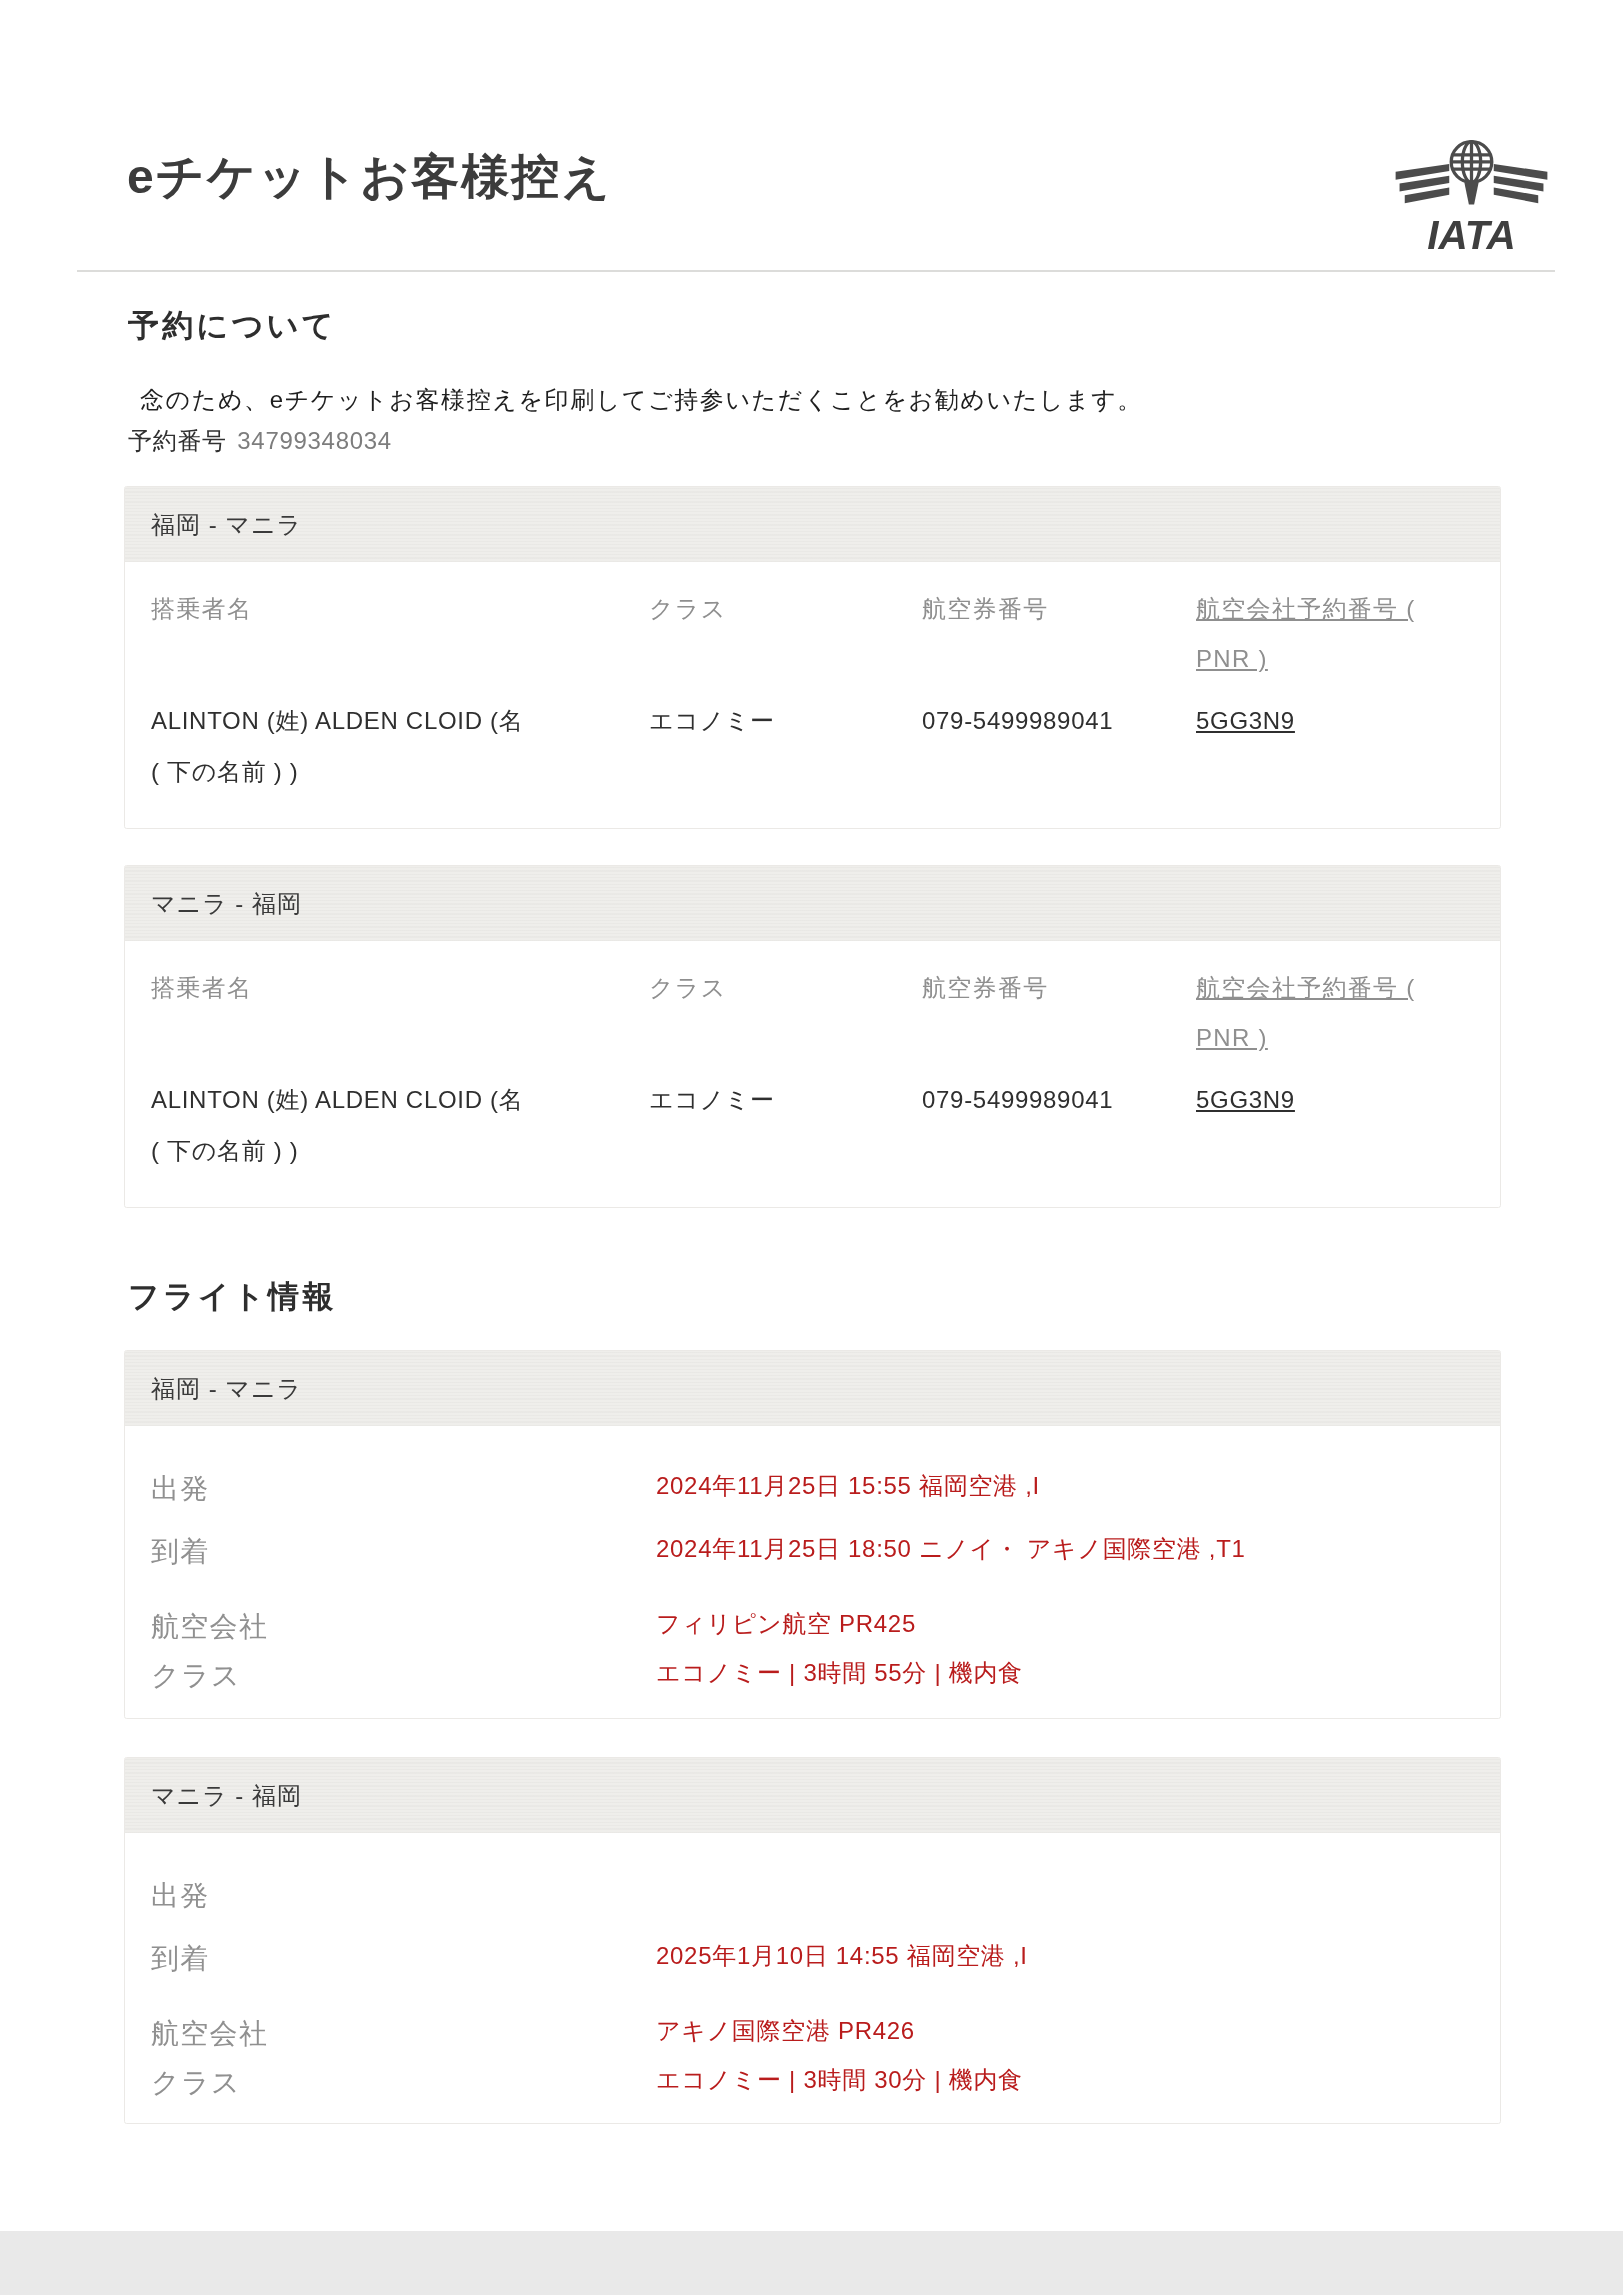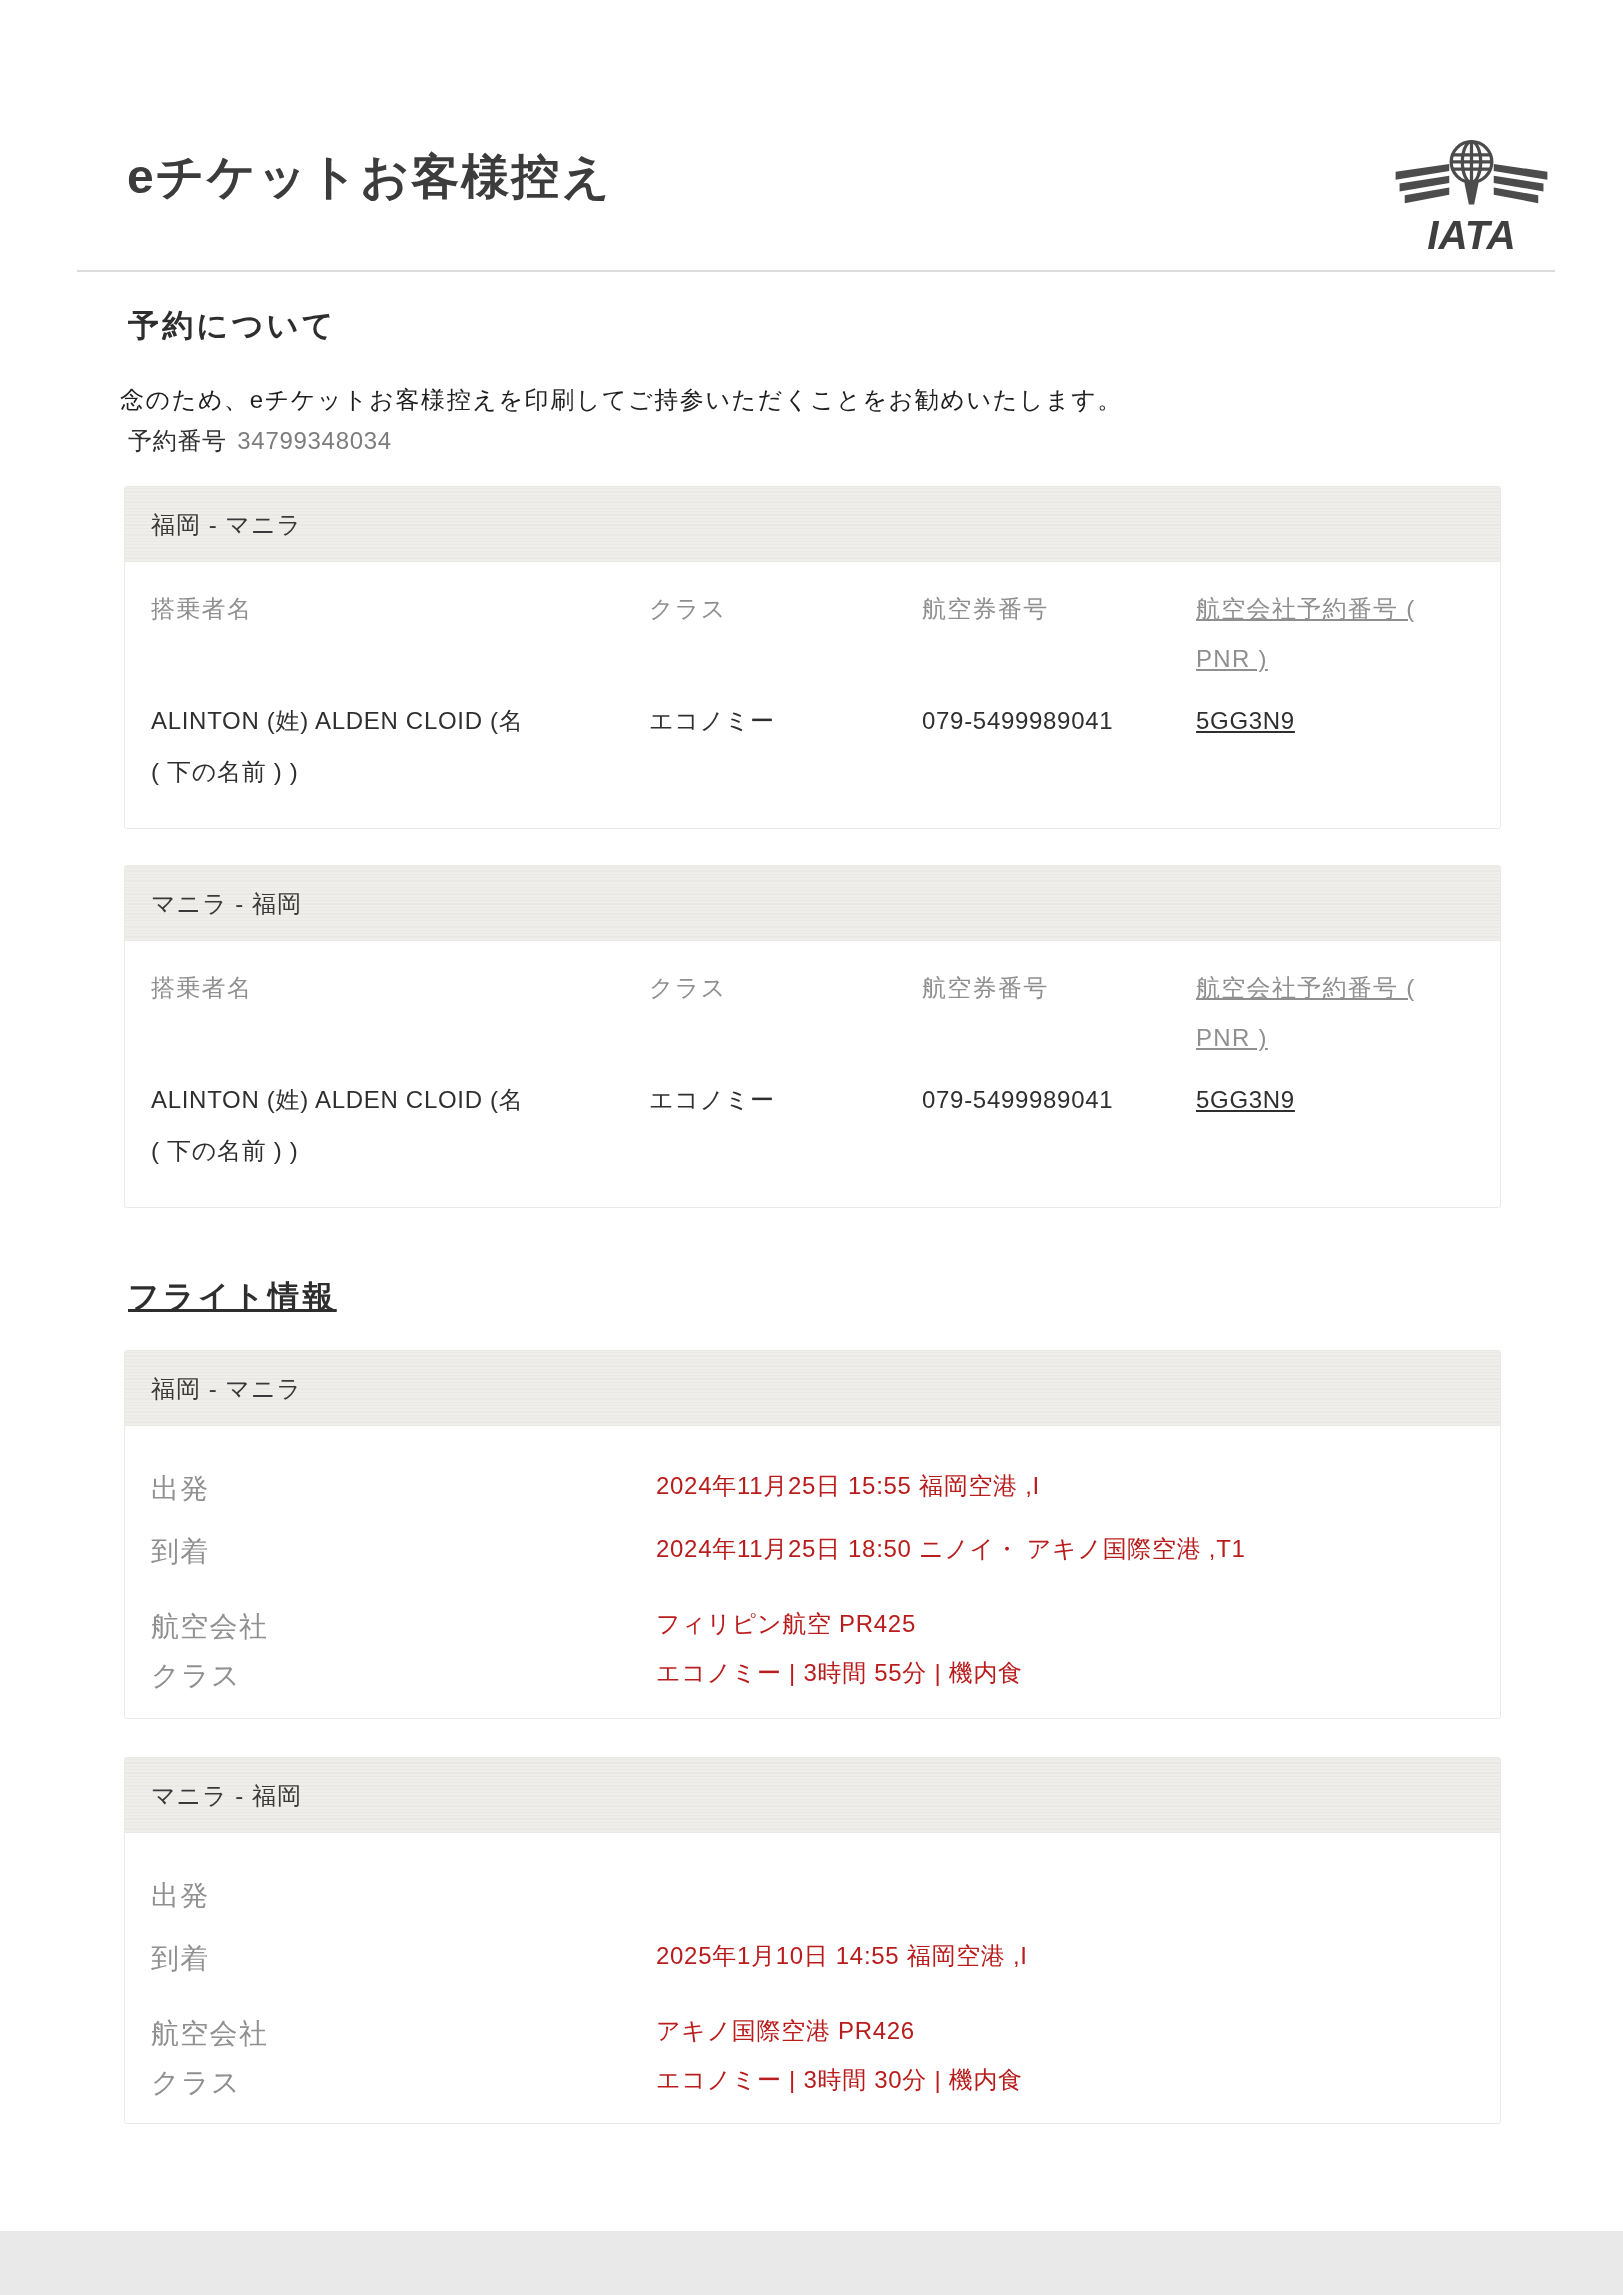--- a/index.html
+++ b/index.html
@@ -21,22 +21,22 @@
   .brand .b-dot { font-weight:700; color:#8d8d8d; }
   .brand .b-light { font-weight:400; color:#a0a0a0; margin-left:10.5px; letter-spacing:0.7px; }
   .brand .b-tm { font-size:13px; color:#a8a8a8; vertical-align:top; line-height:39px; }
   .iata { left:1393px; top:131px; width:157px; height:128px; }
 
   .divider { left:77px; top:270px; width:1478px; height:2px; background:#dcdcda; }
 
   
   .sec-heading { font-size:31px; font-weight:600; color:#2e2e2e; letter-spacing:3.3px; }
   .h-booking { left:128px; top:305px; }
-  .h-flight  { left:128px; top:1276px;text-decoration:underline; }
-  .booking-note { left:120px; top:384px; font-size:24px; color:#1f1f1f; letter-spacing:1.6px; }
+  .h-flight  { left:128px; top:1276px; }
+  .booking-note { left:140px; top:384px; font-size:24px; color:#1f1f1f; letter-spacing:1.6px; }
   .booking-num { left:128px; top:425px; font-size:24px; letter-spacing:0.7px; }
   .booking-num .lbl { color:#303030; }
   .booking-num .val { color:#7d7d7d; margin-left:10.5px; }
 
   
   .card {
     position:absolute; left:124px; width:1377px; background:#ffffff;
     border:1.3px solid #ebe9e6; border-radius:2.6px;
   }
   .card-bar {

